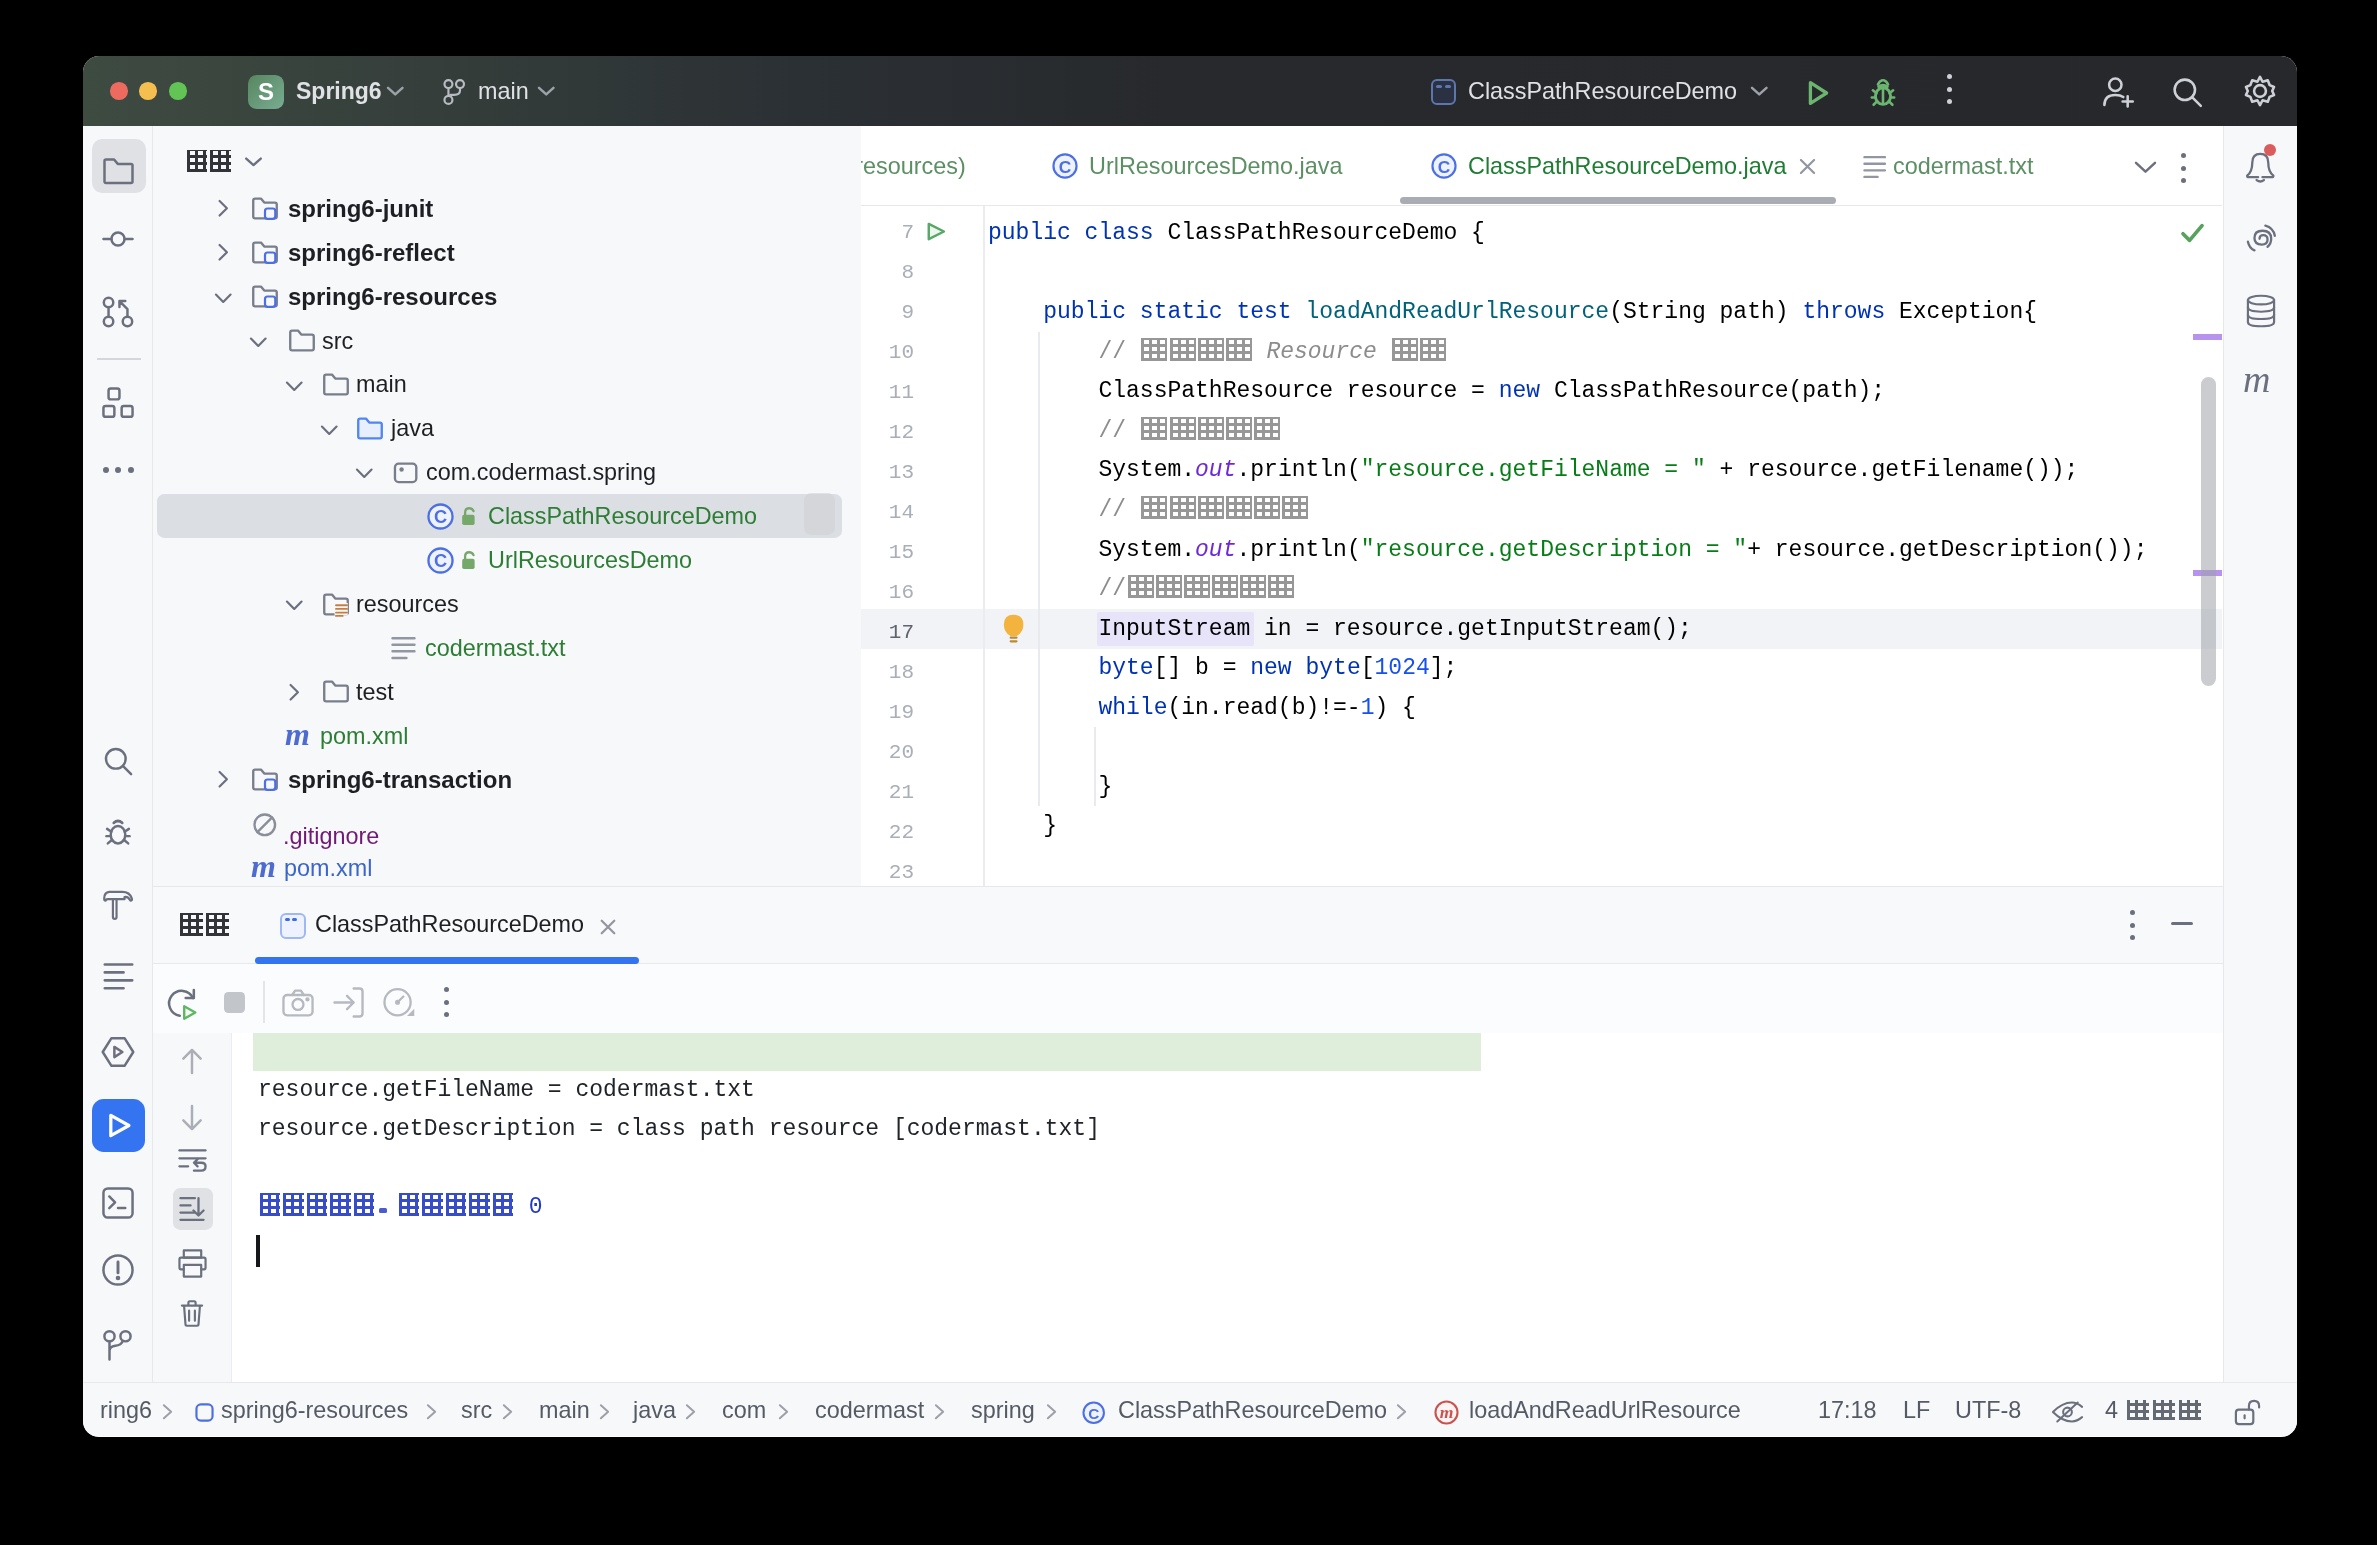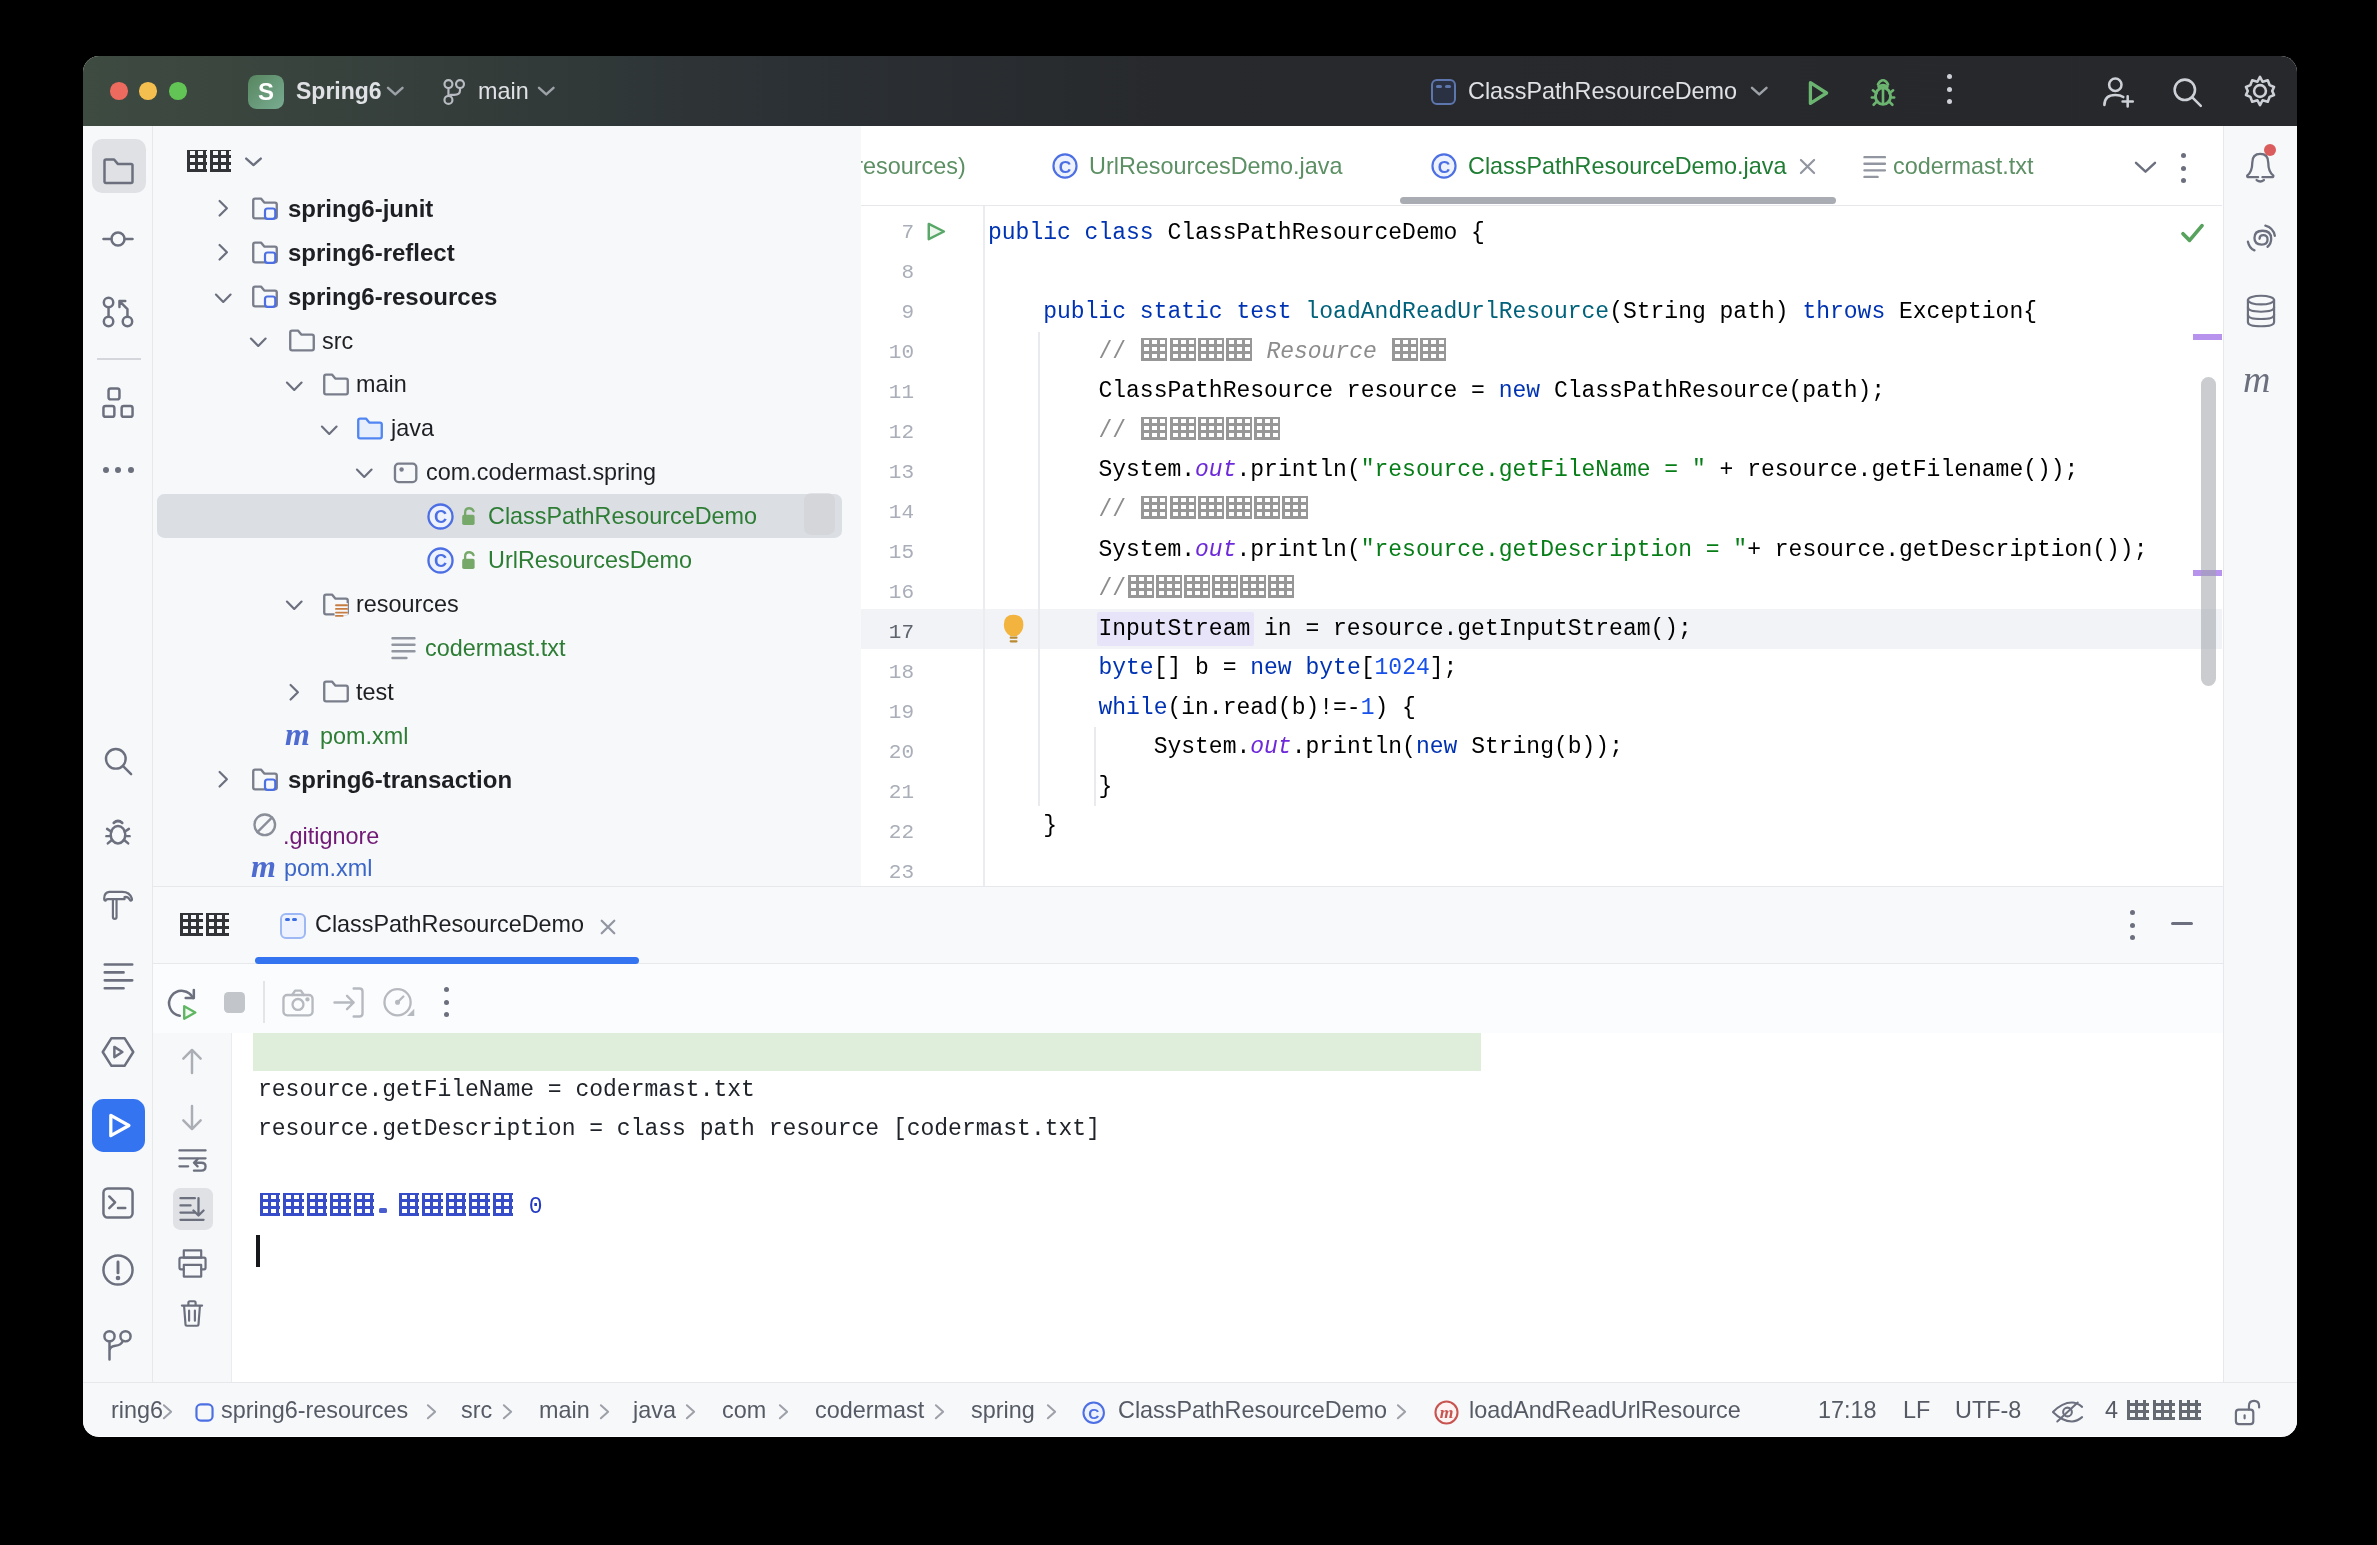--- a/index.html
+++ b/index.html
@@ -317,21 +317,20 @@
     <div class="cl" style="top:165px;">        ClassPathResource resource = <span class="kw">new</span> ClassPathResource(path);</div>
     <div class="cl cm" style="top:126px;">        // <i class="cc m"></i><i class="cc m"></i><i class="cc m"></i><i class="cc m"></i> <i>Resource</i> <i class="cc m"></i><i class="cc m"></i></div>
     <div class="cl cm" style="top:205px;">        // <i class="cc m"></i><i class="cc m"></i><i class="cc m"></i><i class="cc m"></i><i class="cc m"></i></div>
     <div class="cl" style="top:244px;">        System.<span class="fl">out</span>.println(<span class="st">"resource.getFileName = "</span> + resource.getFilename());</div>
     <div class="cl cm" style="top:284px;">        // <i class="cc m"></i><i class="cc m"></i><i class="cc m"></i><i class="cc m"></i><i class="cc m"></i><i class="cc m"></i></div>
     <div class="cl" style="top:324px;">        System.<span class="fl">out</span>.println(<span class="st">"resource.getDescription = "</span>+ resource.getDescription());</div>
     <div class="cl cm" style="top:363px;">        //<i class="cc m"></i><i class="cc m"></i><i class="cc m"></i><i class="cc m"></i><i class="cc m"></i><i class="cc m"></i></div>
     <div class="cl" style="top:403px;">        InputStream in = resource.getInputStream();</div>
     <div class="cl" style="top:442px;">        <span class="kw">byte</span>[] b = <span class="kw">new</span> <span class="kw">byte</span>[<span class="nm">1024</span>];</div>
     <div class="cl" style="top:482px;">        <span class="kw">while</span>(in.read(b)!=-<span class="nm">1</span>) {</div>
-    <div class="cl" style="top:521px;">            System.<span class="fl">out</span>.println(<span class="kw">new</span> String(b));</div>
     <div class="cl" style="top:561px;">        }</div>
     <div class="cl" style="top:600px;">    }</div>
     <svg class="i" style="left:1319px;top:16px;" width="25" height="22" viewBox="0 0 34 30">
         <path d="M4 16 L13 25 L30 5" style="stroke-width:5;stroke:#57A25C"></path>
       </svg>
     <div class="abs" style="left:1332px;top:128px;width:29px;height:5.9px;background:#B793EE;"></div>
     <div class="abs" style="left:1332px;top:364px;width:29px;height:5.9px;background:#B793EE;"></div>
     <div class="abs" style="left:1340px;top:171px;width:15.4px;height:309px;border-radius:8px;background:#9FA2A7;opacity:.55;"></div>
   </div>
   <div id="rightstripe" class="abs panelbg" style="left:2140px;top:70px;width:74px;height:1256px;border-left:1.5px solid #E6E8EB;box-sizing:border-box;">
@@ -422,21 +421,21 @@
       <path d="M14 16 V30 M22 16 V30" style="stroke-width:3"></path>
       </svg>
 
     <div class="abs" style="left:100px;top:146px;width:1228px;height:38px;background:#DFEEDA;"></div>
     <div class="abs mono" style="left:105px;top:222px;height:40px;line-height:40px;color:#20242A;white-space:pre;">resource.getDescription = class path resource [codermast.txt]</div>
     <div class="abs mono" style="left:105px;top:183px;height:40px;line-height:40px;color:#20242A;white-space:pre;">resource.getFileName = codermast.txt</div>
     <div class="abs mono" style="left:105px;top:300px;height:40px;line-height:40px;color:#2239C4;white-space:pre;"><i class="cc k"></i><i class="cc k"></i><i class="cc k"></i><i class="cc k"></i><i class="cc k"></i><i class="fc"></i><i class="cc k"></i><i class="cc k"></i><i class="cc k"></i><i class="cc k"></i><i class="cc k"></i> 0</div>
     <div class="abs" style="left:103px;top:348px;width:3.7px;height:32px;background:#15171B;"></div>
   </div>
   <div id="statusbar" class="abs panelbg" style="left:0;top:1326px;width:2214px;height:54px;border-top:1.5px solid #E6E8EB;box-sizing:border-box;font-size:23.4px;color:#555A64;">
-    <div class="abs" style="left:28px;top:13px;height:29px;line-height:29px;">ring6</div>
+    <div class="abs" style="left:17px;top:13px;height:29px;line-height:29px;">ring6</div>
     <svg class="i" style="left:78px;top:20px;" width="13" height="17.6" viewBox="0 0 18 24">
         <path d="M4 3 L14 12 L4 21" style="stroke-width:2.8;stroke:#9DA0A8"></path>
       </svg>
     <svg class="i" style="left:112px;top:20px;" width="19" height="19" viewBox="0 0 26 26">
         <rect x="2" y="2" width="22" height="22" rx="6" style="stroke-width:3;stroke:#4D6FE4"></rect>
       </svg>
     <div class="abs" style="left:138px;top:13px;height:29px;line-height:29px;">spring6-resources</div>
     <svg class="i" style="left:342px;top:20px;" width="13" height="17.6" viewBox="0 0 18 24">
         <path d="M4 3 L14 12 L4 21" style="stroke-width:2.8;stroke:#9DA0A8"></path>
       </svg>

